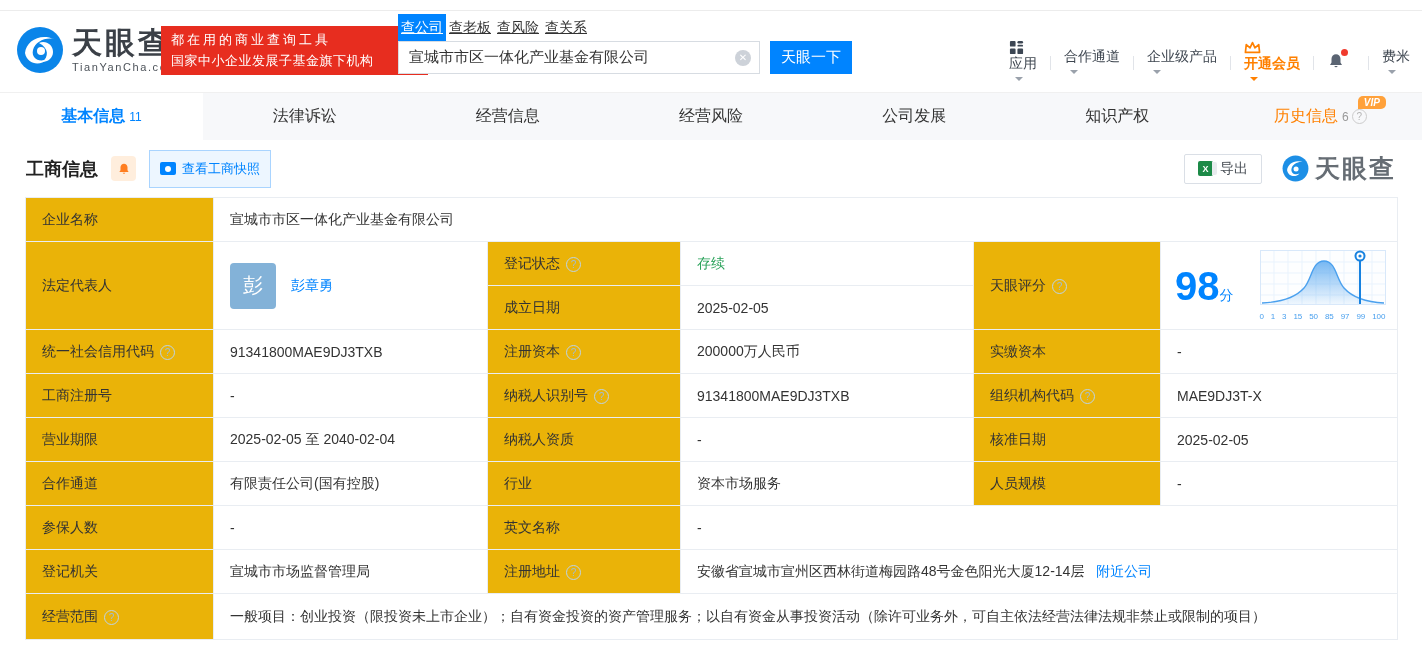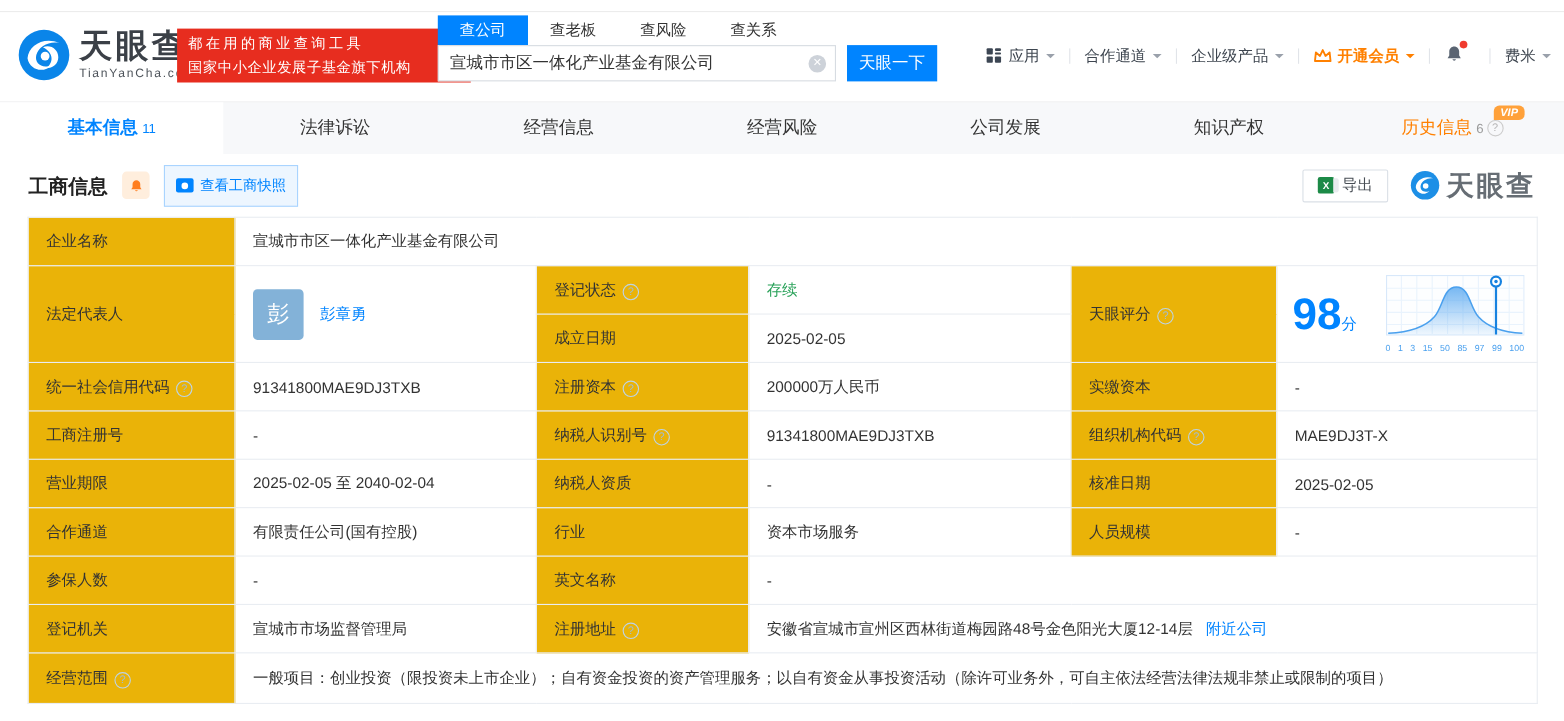--- a/index.html
+++ b/index.html
@@ -15,35 +15,35 @@
   .logo-title { font-size:30px; font-weight:bold; color:#3b4047; letter-spacing:3px; line-height:1; }
   .logo-sub { font-size:11px; color:#4d535a; letter-spacing:1.6px; margin-top:3px; }
 
   .banner { position:absolute; left:161px; top:26px; width:267px; height:49px; background:#e72d1f;
     color:#fff; display:flex; flex-direction:column; justify-content:center; padding:0 10px; }
   .banner .l1 { font-size:13px; letter-spacing:3px; line-height:1.55; }
   .banner .l2 { font-size:13px; letter-spacing:.5px; line-height:1.55; }
 
   .search { position:absolute; left:398px; top:14px; }
   .search-tabs { display:flex; }
-  .search-tab { font-size:14px; color:#333; padding:0 20px; line-height:27px; height:27px; cursor:pointer; }
+  .search-tab { font-size:14px; color:#333; padding:0 3px; line-height:27px; height:27px; cursor:pointer;text-decoration:underline; }
   .search-tab.active { background:#0084ff; color:#fff; }
   .search-row { display:flex; }
   .input-wrap { position:relative; width:362px; }
   .input-wrap input { width:362px; height:33px; border:1px solid #d7dce2; padding:0 32px 0 10px;
     font-size:15px; color:#333; font-family:inherit; outline:none; }
   .clear-icon { position:absolute; right:9px; top:9px; width:16px; height:16px; border-radius:50%;
     background:#cdd2d9; color:#fff; font-size:10px; line-height:16px; text-align:center; cursor:pointer; }
   .clear-icon::before { content:"✕"; }
   .search-btn { margin-left:10px; width:82px; height:33px; background:#0084ff; color:#fff;
     font-size:15px; border:none; font-family:inherit; cursor:pointer; }
 
   .topnav { position:absolute; right:12px; top:40px; display:flex; align-items:center;
     font-size:14px; color:#3e4650; }
-  .nav-item { display:flex; align-items:center; cursor:pointer; white-space:nowrap; }
+  .nav-item { display:flex; cursor:pointer; white-space:nowrap;flex-direction:column; }
   .sep { width:1px; height:14px; background:#e1e4e9; margin:0 13px; }
   .caret { width:0; height:0; border:4px solid transparent; border-top-color:#9aa1ab; margin-left:6px; margin-top:4px; }
   .nav-vip { color:#ff8000; font-weight:bold; }
   .nav-vip .caret { border-top-color:#ff8000; }
   .bell-wrap { position:relative; margin-right:10px; cursor:pointer; }
   .red-dot { position:absolute; top:-3px; right:-3px; width:7px; height:7px; border-radius:50%; background:#f03b2e; }
 
   
   .tabstrip { display:flex; height:48px; background:#f7f8fa; border-top:1px solid #f0f0f0; }
   .tab { flex:1; display:flex; align-items:center; justify-content:center; font-size:16px;

